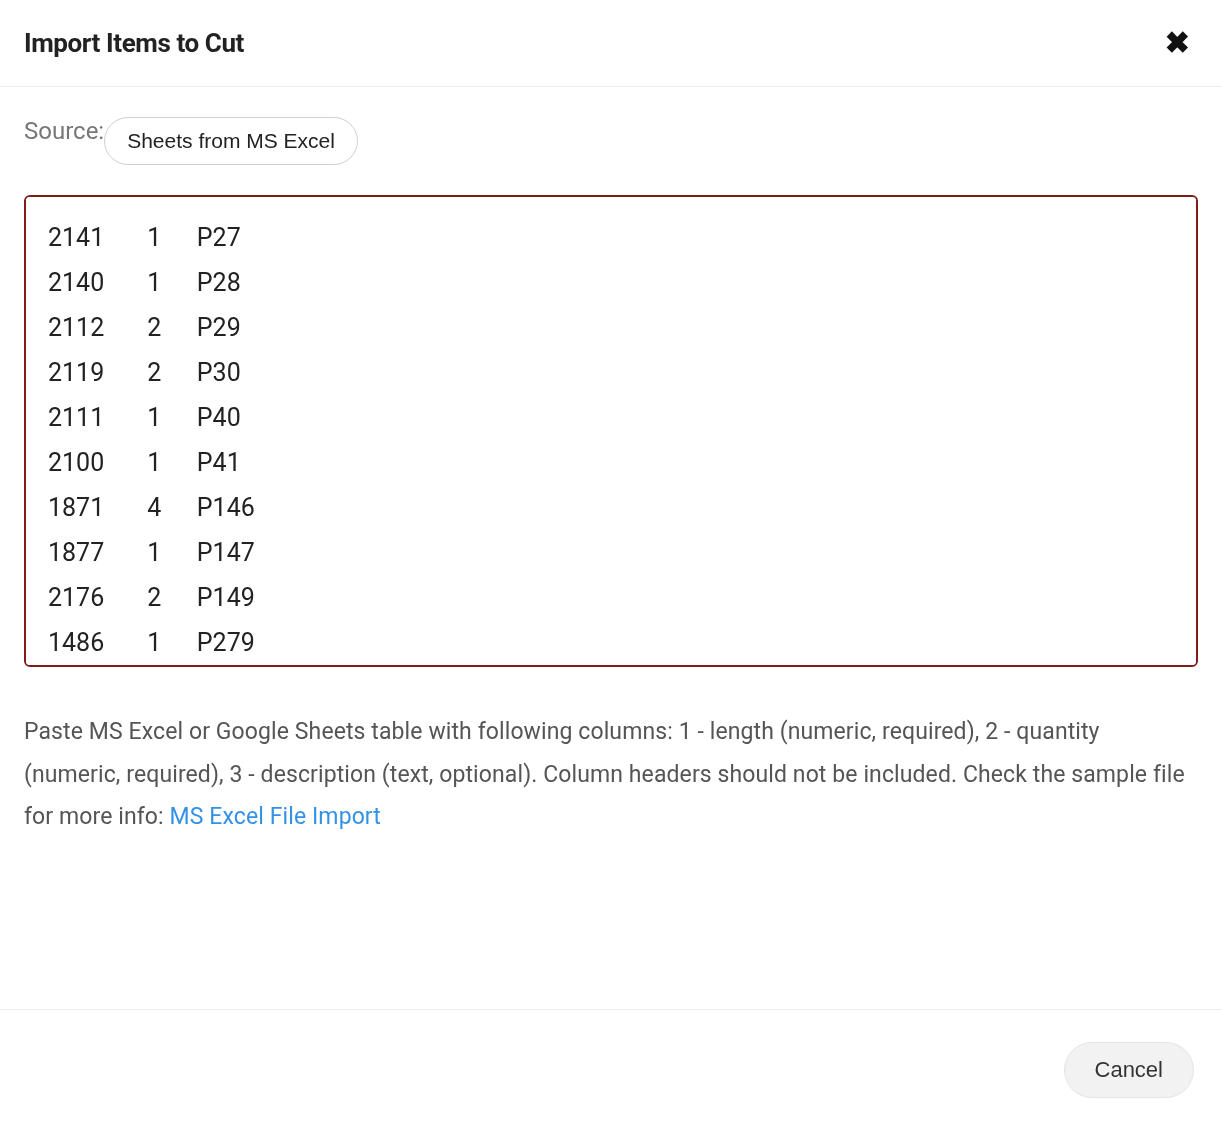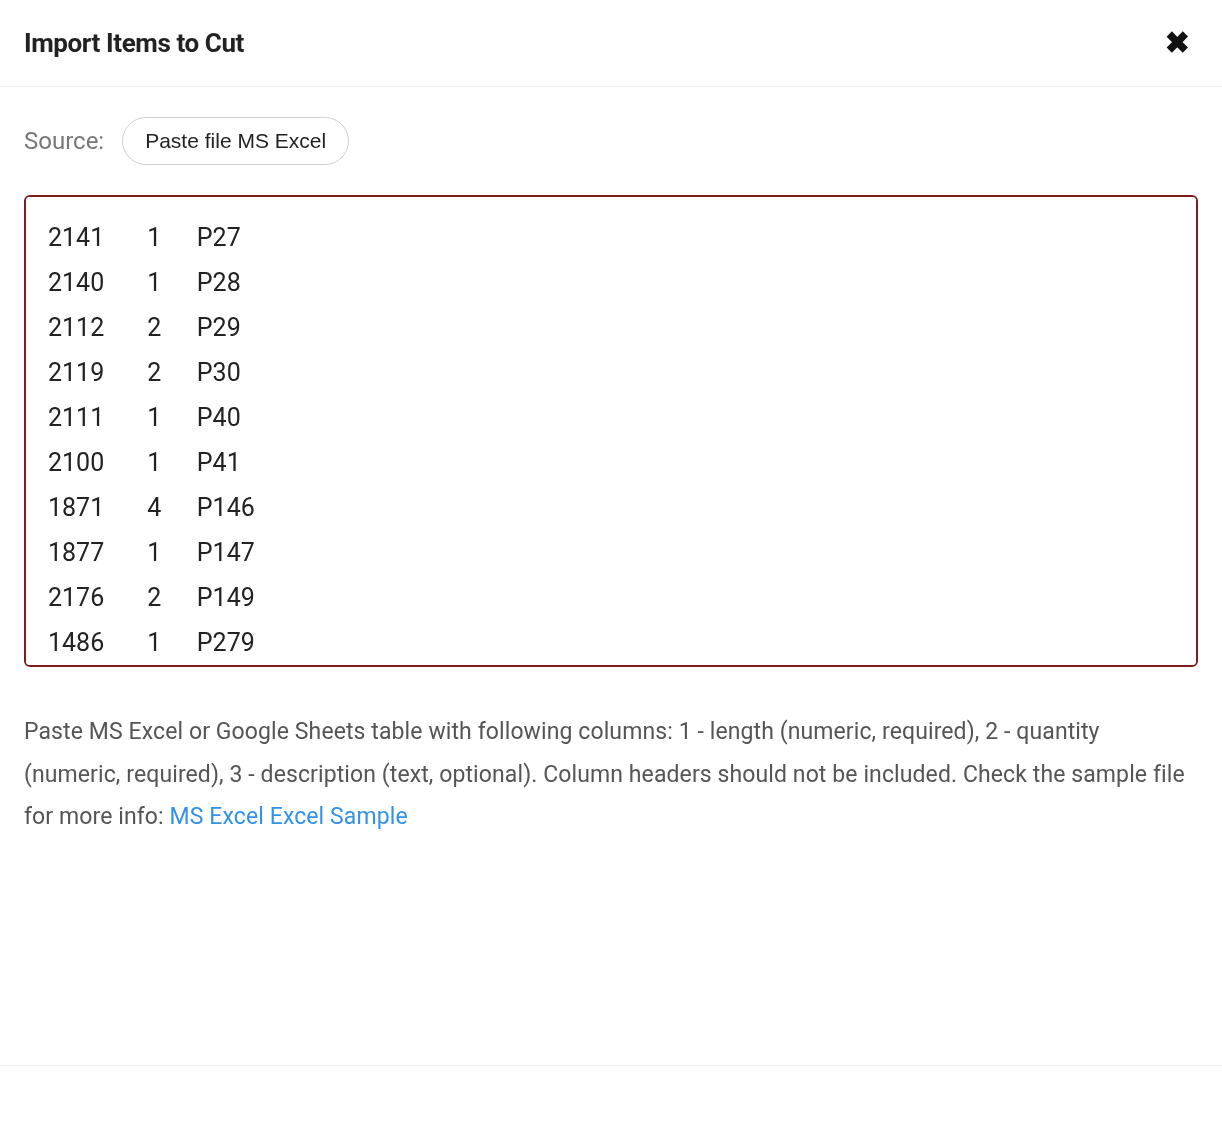--- a/index.html
+++ b/index.html
@@ -42,22 +42,20 @@
       padding: 4px;
     }
     .dialog-body {
       flex: 1;
       padding: 30px 24px 20px 24px;
       display: flex;
       flex-direction: column;
     }
     .source-row {
       display: flex;
-      align-items: center;
-      gap: 18px;
       margin-bottom: 30px;
     }
     .source-label {
       font-size: 24px;
       color: #777;
     }
     .source-pill {
       border: 1px solid #d0d0d0;
       border-radius: 999px;
       padding: 11px 22px;
@@ -125,35 +123,36 @@
 <div class="dialog">
 
   <div class="dialog-header">
     <div class="dialog-title">Import Items to Cut</div>
     <div class="close-icon">✖</div>
   </div>
 
   <div class="dialog-body">
     <div class="source-row">
       <div class="source-label">Source:</div>
-      <button class="source-pill">Paste file MS Excel</button>
+      <button class="source-pill">Sheets from MS Excel</button>
     </div>
 
     <textarea class="paste-area" spellcheck="false" style="">2141	1	P27
 2140	1	P28
 2112	2	P29
 2119	2	P30
 2111	1	P40
 2100	1	P41
 1871	4	P146
 1877	1	P147
 2176	2	P149
 1486	1	P279</textarea>
 
     <div class="helper-text">
-      <span>Paste MS Excel or Google Sheets table with following columns: 1 - length (numeric, required), 2 - quantity (numeric, required), 3 - description (text, optional). Column headers should not be included. Check the sample file for more info: </span><a class="sample-link">MS Excel Excel Sample</a>
+      <span>Paste MS Excel or Google Sheets table with following columns: 1 - length (numeric, required), 2 - quantity (numeric, required), 3 - description (text, optional). Column headers should not be included. Check the sample file for more info: </span><a class="sample-link">MS Excel File Import</a>
     </div>
   </div>
 
   <div class="dialog-footer">
+    <button class="btn btn-cancel">Cancel</button>
   </div>
 
 </div>
 
 </body></html>

